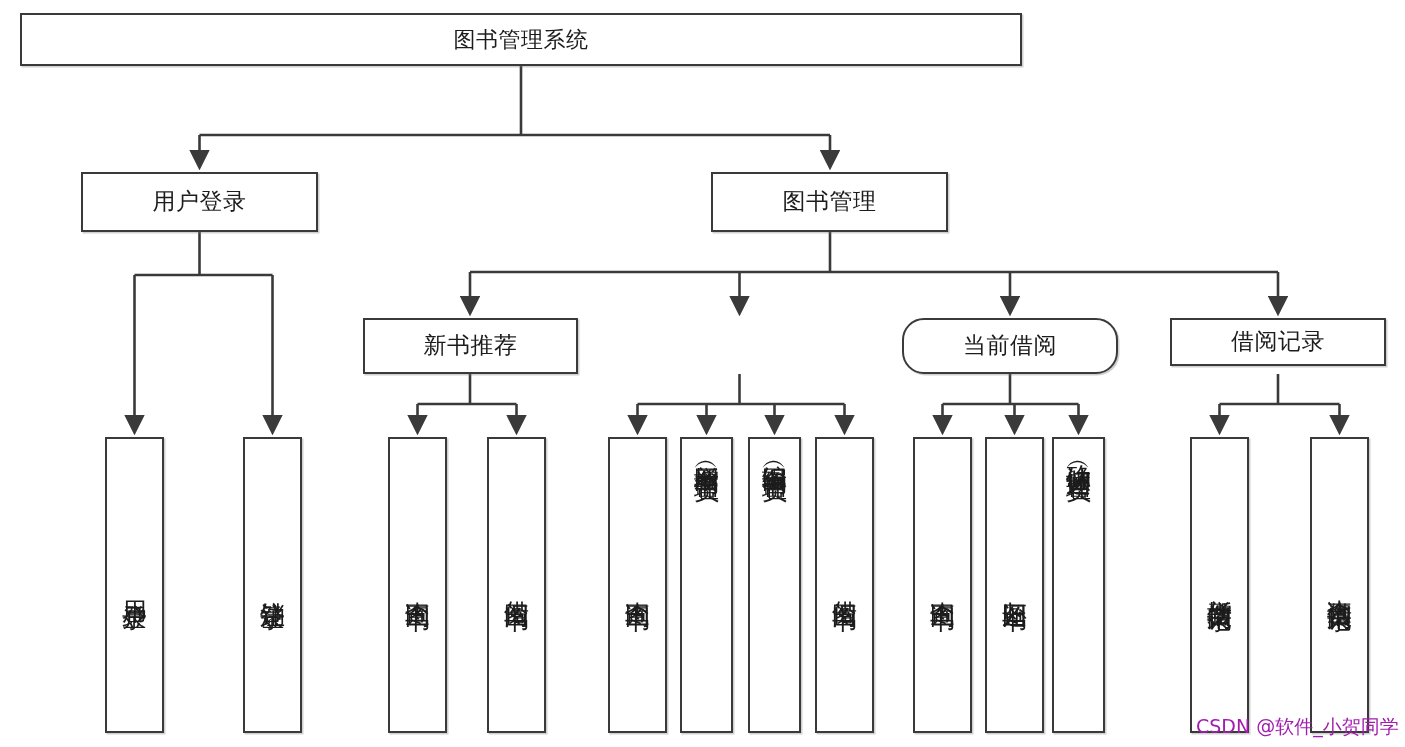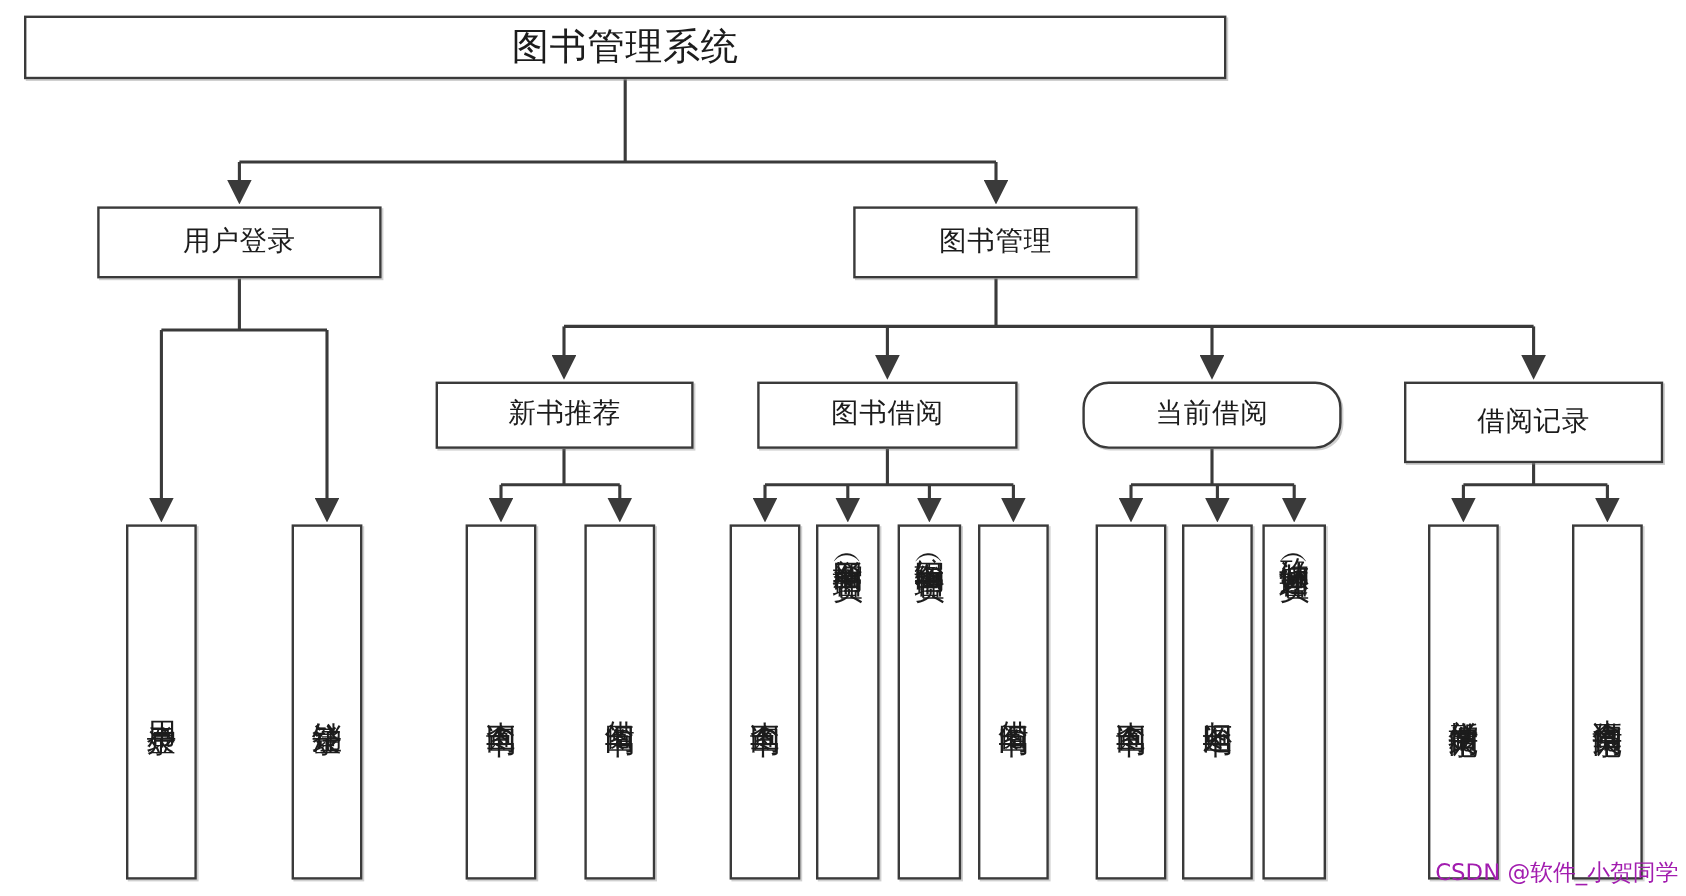--- a/index.html
+++ b/index.html
@@ -40,21 +40,21 @@
   .node .lbl {
     display: block;
     text-align: center;
     line-height: 1.18;
     letter-spacing: 0.5px;
   }
   .node.h .lbl {
     font-size: 23px;
   }
   .node.root .lbl {
-    font-size: 31px;
+    font-size: 22px;
   }
   .node.v {
     align-items: flex-start;
     padding-top: 6px;
   }
   .node.v .lbl {
     writing-mode: vertical-rl;
     text-orientation: upright;
     font-size: 25px;
     letter-spacing: 2px;
@@ -135,27 +135,24 @@
   <div class="node h" style="left:81px; top:172px; width:237px; height:60px;">
     <span class="lbl">用户登录</span>
   </div>
   <div class="node h" style="left:711px; top:172px; width:237px; height:60px;">
     <span class="lbl">图书管理</span>
   </div>
 
   <div class="node h" style="left:363px; top:318px; width:215px; height:56px;">
     <span class="lbl">新书推荐</span>
   </div>
-  <div class="node h" style="left:631px; top:318px; width:217px; height:56px;">
-    <span class="lbl">图书借阅</span>
-  </div>
   <div class="node h" style="left:902px; top:318px; width:216px; height:56px;border-radius:22px;">
     <span class="lbl">当前借阅</span>
   </div>
-  <div class="node h" style="left:1170px; top:318px; width:216px; height:68px;">
+  <div class="node h" style="left:1170px; top:318px; width:216px; height:48px;">
     <span class="lbl">借阅记录</span>
   </div>
 
   <div class="node v center" style="left:105px; top:437px; width:59px; height:296px;">
     <span class="lbl">用户登录</span>
   </div>
   <div class="node v center" style="left:243px; top:437px; width:59px; height:296px;">
     <span class="lbl">注销登录</span>
   </div>
 

